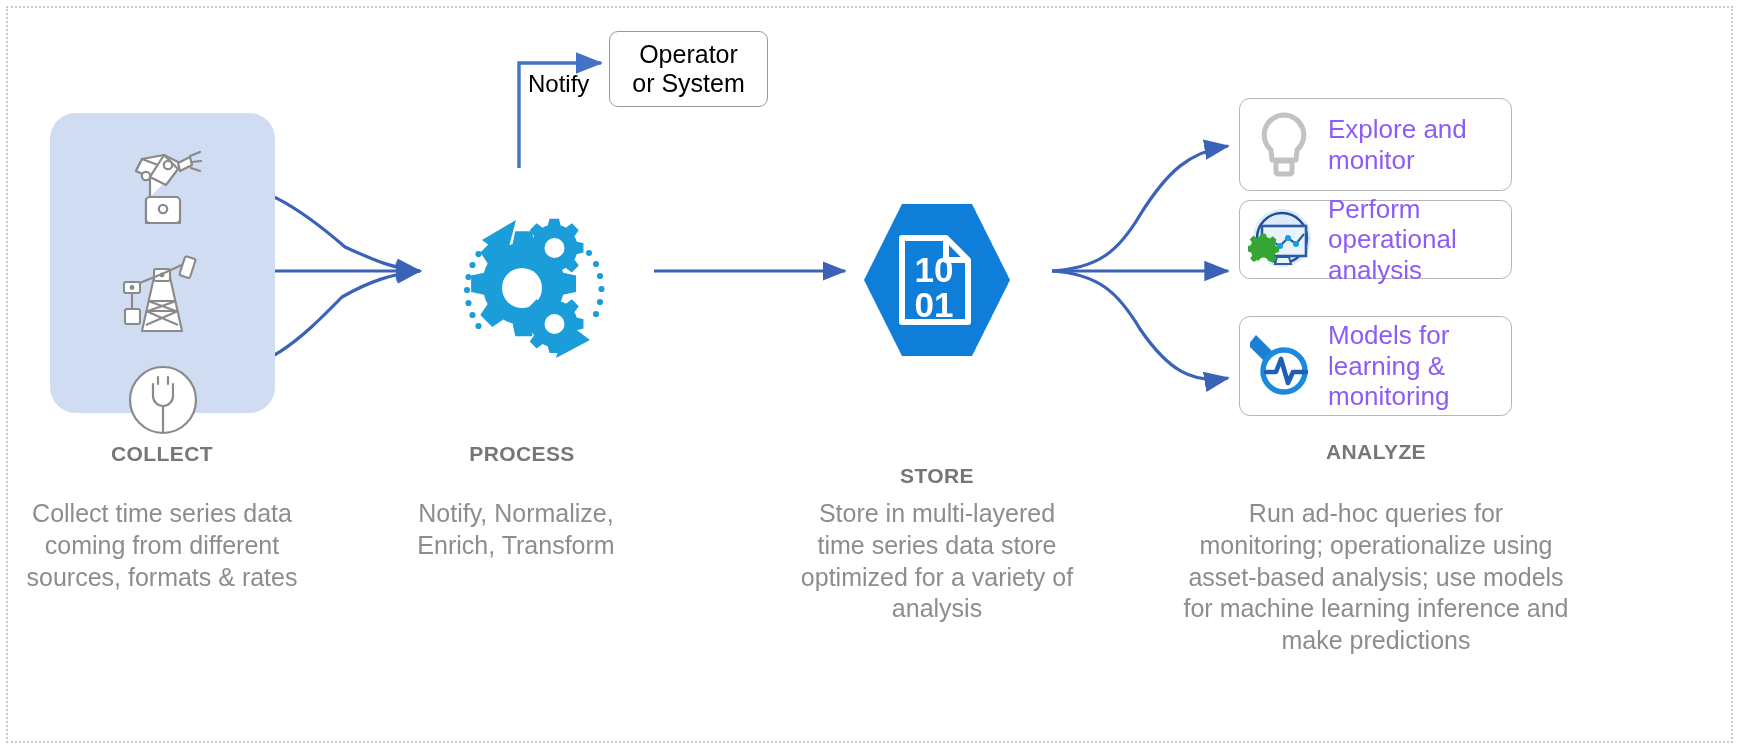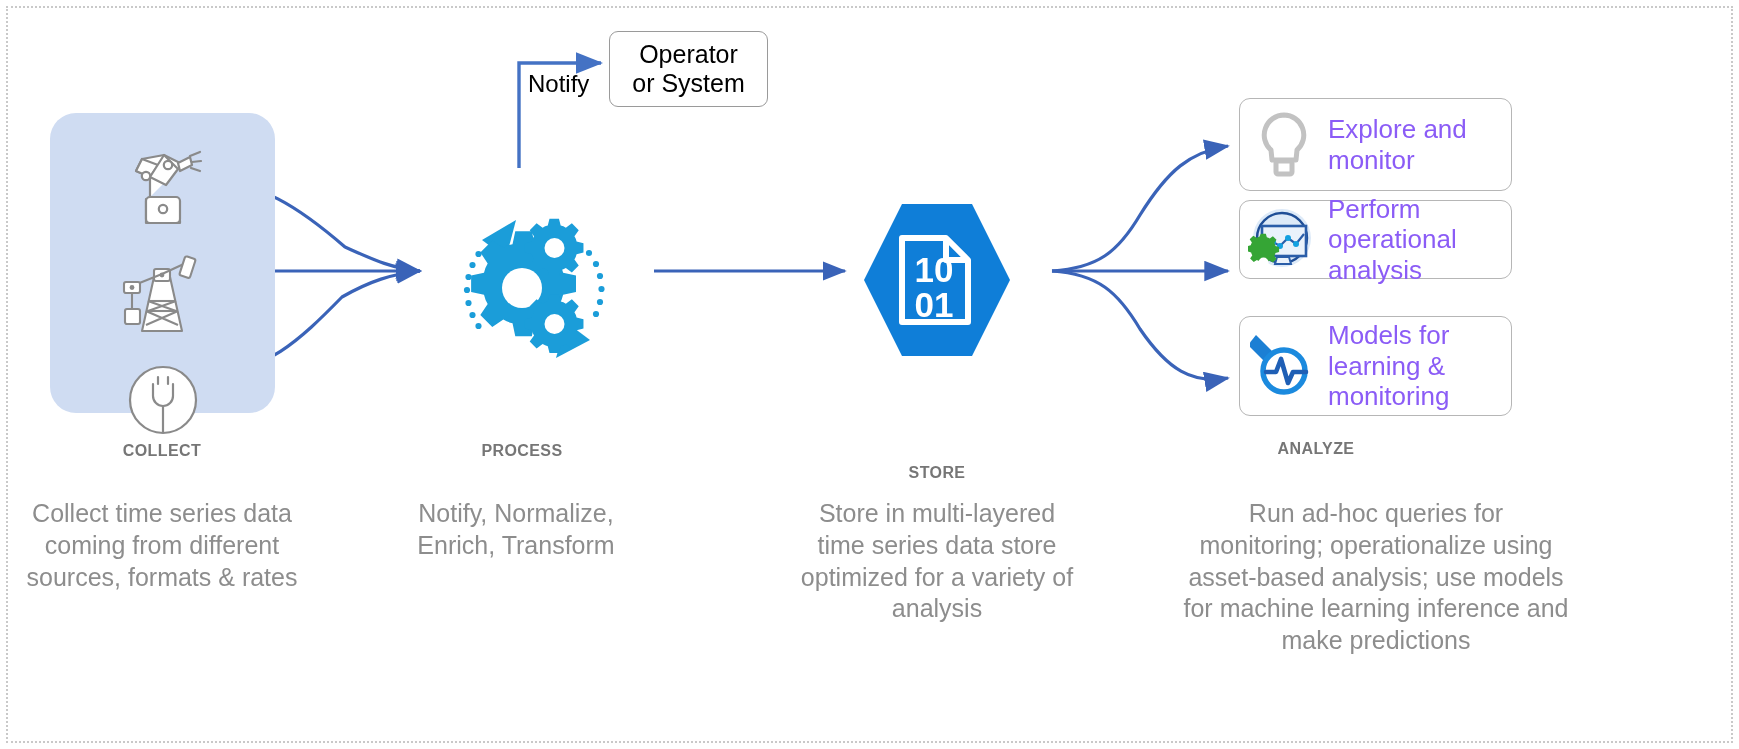--- a/index.html
+++ b/index.html
@@ -125,21 +125,21 @@
     color: #8b5cf6;
     padding-right: 8px;
   }
   #card-explore  { top: 98px;  width: 273px; height: 93px; }
   #card-perform  { top: 200px; width: 273px; height: 79px; }
   #card-models   { top: 316px; width: 273px; height: 100px; justify-content: flex-end; }
 
   
   .stage-title {
     position: absolute;
-    font-size: 16px;
+    font-size: 21px;
     font-weight: bold;
     color: #767676;
     letter-spacing: 0.4px;
     text-align: center;
     white-space: nowrap;
     transform: translateX(-50%);
   }
   .stage-desc {
     position: absolute;
     font-size: 25px;
@@ -371,21 +371,21 @@
   </div>
 
   <div class="stage-title" style="left:937px; top:464px;">STORE</div>
   <div class="stage-desc" style="left:937px; top:498px; width:360px;">
     <span>Store in multi-layered</span><br>
     <span>time series data store</span><br>
     <span>optimized for a variety of</span><br>
     <span>analysis</span>
   </div>
 
-  <div class="stage-title" style="left:1316px; top:440px;">ANALYZE</div>
+  <div class="stage-title" style="left:1376px; top:440px;">ANALYZE</div>
   <div class="stage-desc" style="left:1376px; top:498px; width:470px;">
     <span>Run ad-hoc queries for</span><br>
     <span>monitoring; operationalize using</span><br>
     <span>asset-based analysis; use models</span><br>
     <span>for machine learning inference and</span><br>
     <span>make predictions</span>
   </div>
 
 </div>
 

